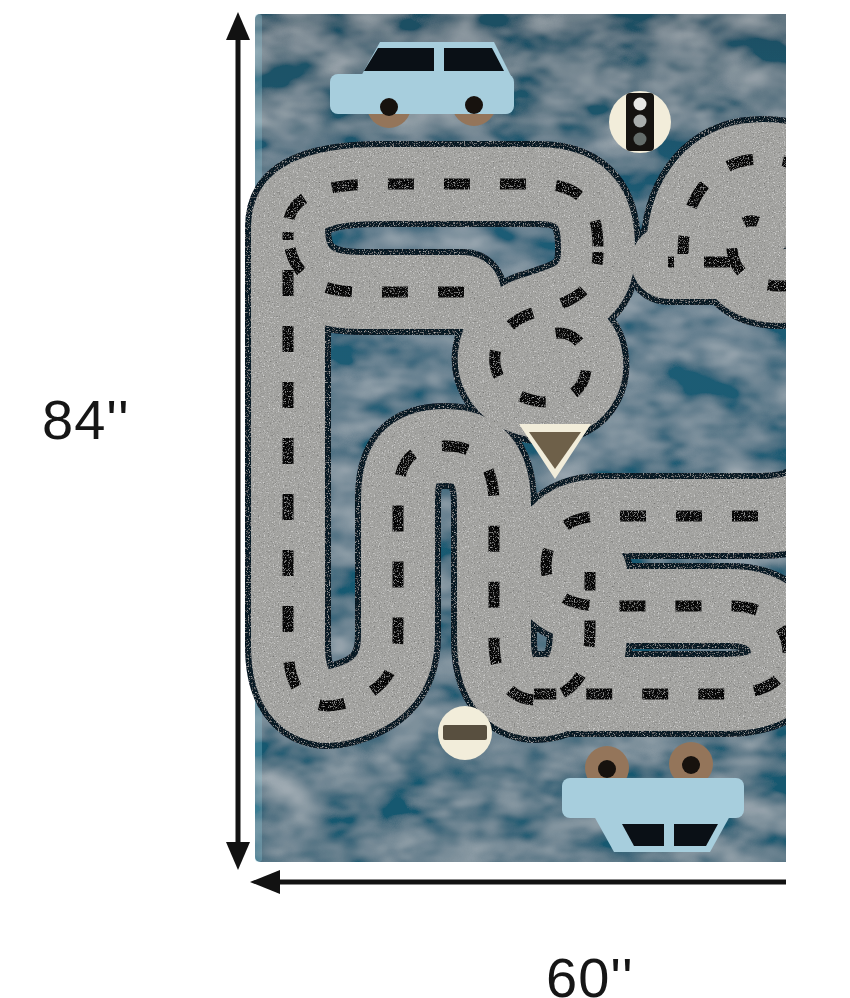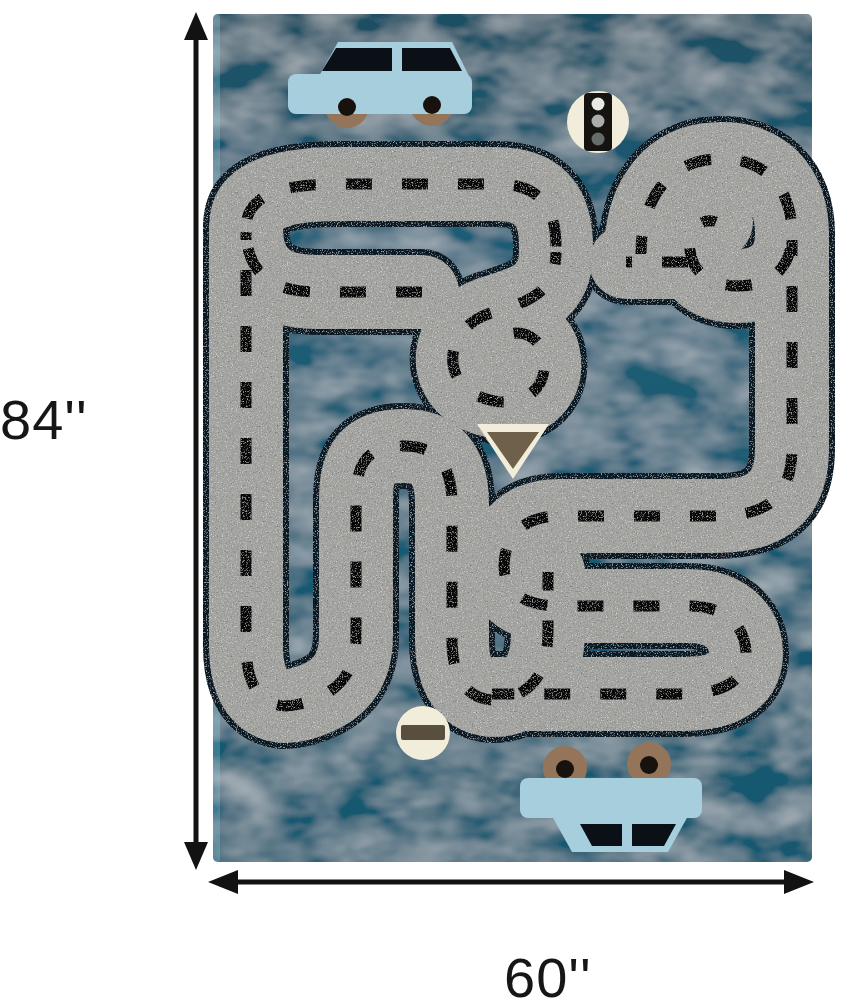--- a/index.html
+++ b/index.html
@@ -1,19 +1,20 @@
 <!DOCTYPE html>
 <html style="--page-bg: #ffffff; --rug-teal: #1d5c75; --rug-teal-dark: #1f4f63; --rug-teal-deep: #16586f; --road-gray: #a3a3a0; --road-outline: #0d1b26; --dash-black: #0b0b0b; --car-blue: #a7cedd; --car-window: #0a1016; --wheel-brown: #94755a; --wheel-hub: #17120e; --sign-cream: #f2edda; --yield-brown: #6e6049; --noentry-bar: #584f3f; --light-top: #e8e8e4; --light-mid: #a9aeac; --light-bottom: #646d6a; --arrow-black: #121212;"><head>
 <meta charset="utf-8">
 <style>
   html,body{margin:0;padding:0;background:#fff;}
   .stage{
-    position:relative;width:850px;height:998px;overflow:hidden;
+    position:relative;width:744px;height:998px;overflow:hidden;
     background:var(--page-bg,#fff);
     font-family:"Liberation Sans", sans-serif;
+    margin-left:42px;
   }
   .scene{position:absolute;left:0;top:0;}
   .dim-label{
     position:absolute;color:#161616;font-size:56px;line-height:1;
     letter-spacing:1px;user-select:none;
   }
   .dim-label.height{left:0px;top:392px;}
   .dim-label.width{left:504px;top:950px;}
 
   

